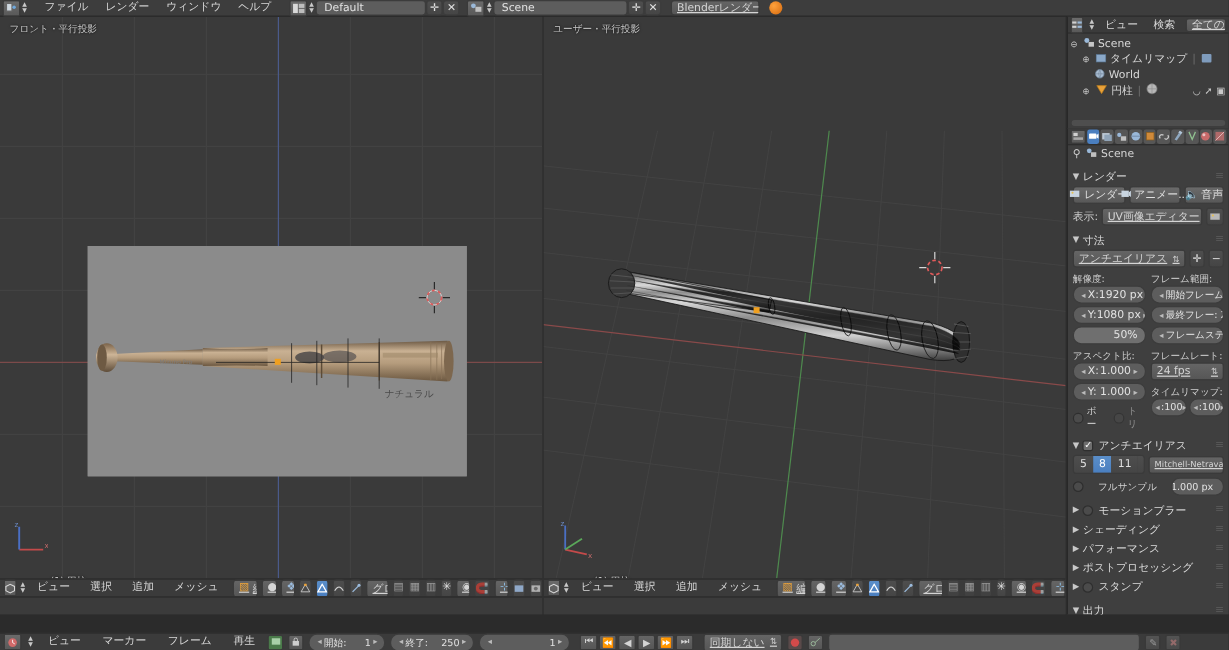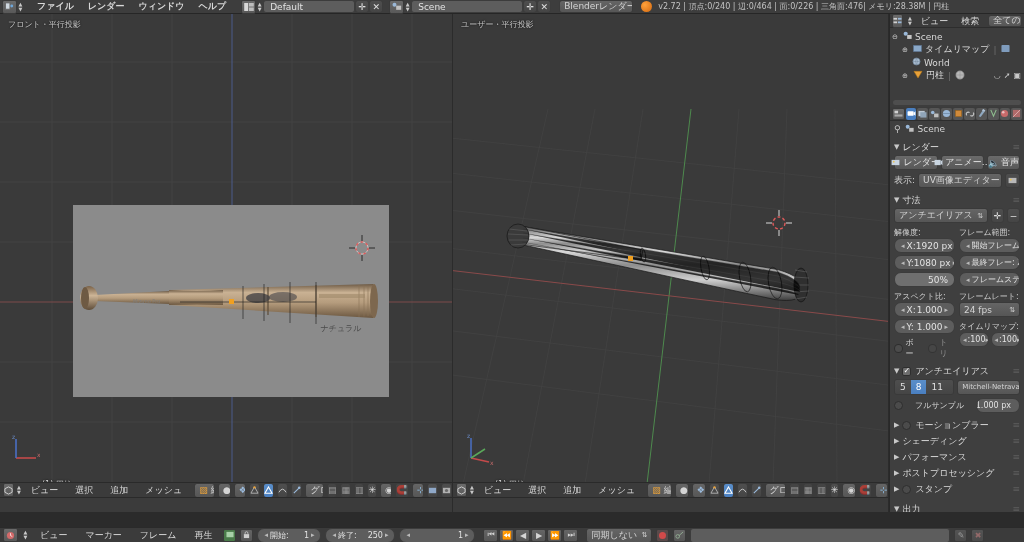--- a/index.html
+++ b/index.html
@@ -26,40 +26,40 @@
     height:15px; display:flex; align-items:center; padding:0 6px;
     color:#e2e2e2; font-size:9px; white-space:nowrap; overflow:hidden;
   }
   .fld .lbl { flex:0 0 auto; }
   .fld .val { margin-left:auto; }
   .fld .ar { font-size:7px; color:#bbb; }
   .drop {
     background:linear-gradient(to bottom,#656565,#565656);
     border:1px solid #3a3a3a; border-radius:3px;
     height:15px; display:flex; align-items:center; padding:0 4px;
-    font-size:9px; white-space:nowrap; overflow:hidden;
+    font-size:9px; white-space:nowrap; overflow:hidden;text-decoration:underline;
   }
   .drop .caret { margin-left:auto; font-size:7px; color:#cfcfcf; padding-left:4px;}
   .menu-item { padding:0 7px; height:16px; line-height:16px; font-size:9px; color:#d9d9d9; white-space:nowrap;}
   .editor-icon {
     width:15px;height:14px;border-radius:2px;
     background:linear-gradient(to bottom,#6b6b6b,#595959);
     border:1px solid #3a3a3a; display:flex;align-items:center;justify-content:center;
     font-size:8px;color:#e8e8e8;
   }
   .spin { width:7px;height:13px;display:flex;flex-direction:column;justify-content:center;align-items:center;color:#c9c9c9;font-size:5px;line-height:5px;}
   .chk { width:9px;height:9px;border:1px solid #2e2e2e;border-radius:2px;background:#5b5b5b;display:inline-flex;align-items:center;justify-content:center;font-size:8px;color:#fff;line-height:8px;}
   .chk.on { background:#6d6d6d; }
   .rdot { width:9px;height:9px;border-radius:50%;background:#4b4b4b;border:1px solid #2e2e2e;display:inline-block;}
   .tri { font-size:7px;color:#c8c8c8;margin-right:3px;}
   .panel-title { height:16px;display:flex;align-items:center;font-size:9px;color:#dcdcdc;}
 
   
   #topbar { position:absolute;top:0;left:0;width:1024px;height:14px;background:#3d3d3d;border-bottom:1px solid #262626;display:flex;align-items:center;padding-left:2px;}
-  #topbar .menu-item{height:13px;line-height:13px;font-weight:bold;}
+  #topbar .menu-item{height:13px;line-height:13px;}
   #stats { font-size:8px;color:#c2c2c2;white-space:nowrap;padding-left:6px;}
 
   
   #vp-left { position:absolute; left:0; top:14px; width:452px; height:498px; background:#3a3a3a; overflow:hidden;}
   #vp-right{ position:absolute; left:453px; top:14px; width:435px; height:498px; background:#3a3a3a; overflow:hidden;}
   .vp-canvas{position:absolute;left:0;top:0;right:0;bottom:30px;overflow:hidden;}
   .vp-text{position:absolute;font-size:8px;color:#c9c9c9;text-shadow:0 0 2px #000;}
   .vp-hdr{position:absolute;left:0;bottom:15px;width:100%;height:15px;background:#3b3b3b;border-top:1px solid #2a2a2a;display:flex;align-items:center;padding-left:3px;gap:3px;}
   .vp-hdr2{position:absolute;left:0;bottom:0;width:100%;height:15px;background:#3b3b3b;border-top:1px solid #2a2a2a;display:flex;align-items:center;padding-left:3px;gap:3px;}
 
@@ -137,21 +137,20 @@
   <div class="btn dark" style="width:14px;height:13px;padding:0;">✛</div>
   <div class="btn dark" style="width:14px;height:13px;padding:0;">✕</div>
   <div style="width:8px"></div>
 
   <div class="drop" style="width:74px;height:13px;">
     <span>Blenderレンダー</span>
 
   </div>
   <div style="width:8px"></div>
   <div style="width:11px;height:11px;border-radius:50%;background:radial-gradient(circle at 35% 35%,#ffa13b,#d4690f);"></div>
-  <div id="stats">v2.72 | 頂点:0/240 | 辺:0/464 | 面:0/226 | 三角面:476| メモリ:28.38M | 円柱</div>
 </div>
 
 <div id="vp-left">
   <div class="vp-canvas" style="background:#3a3a3a;">
 
     <svg width="452" height="468" style="position:absolute;left:0;top:0;">
       <g stroke="#424242" stroke-width="1">
         <line x1="0" y1="48" x2="452" y2="48"></line>
           <line x1="0" y1="108" x2="452" y2="108"></line>
         <line x1="0" y1="168" x2="452" y2="168"></line>

